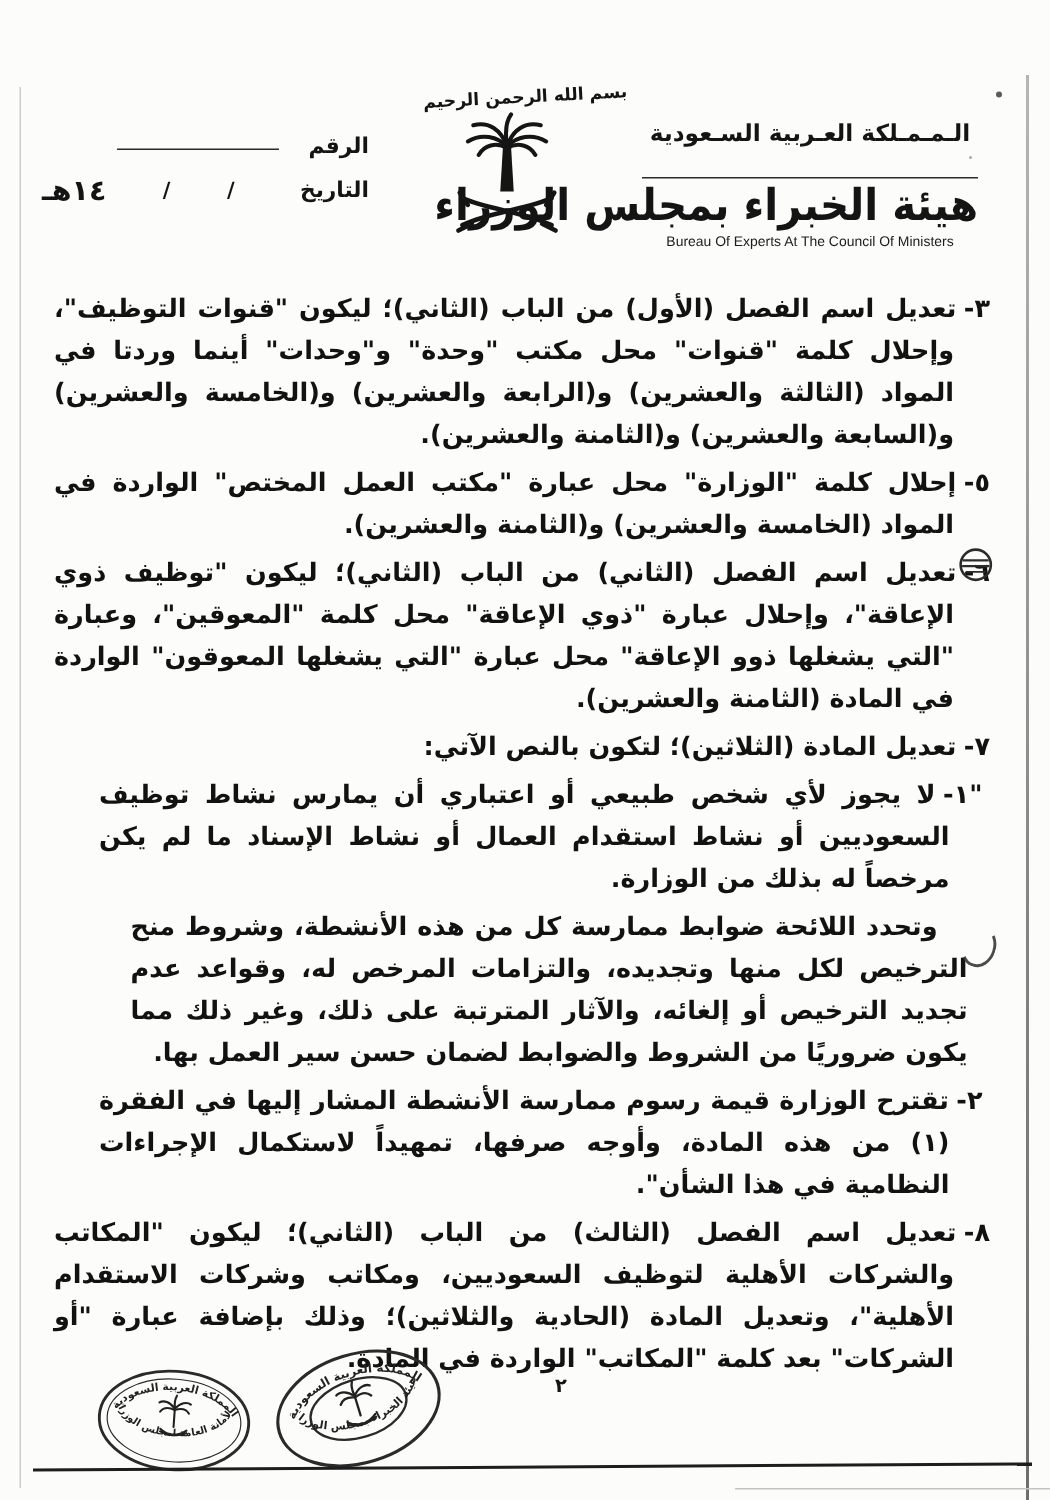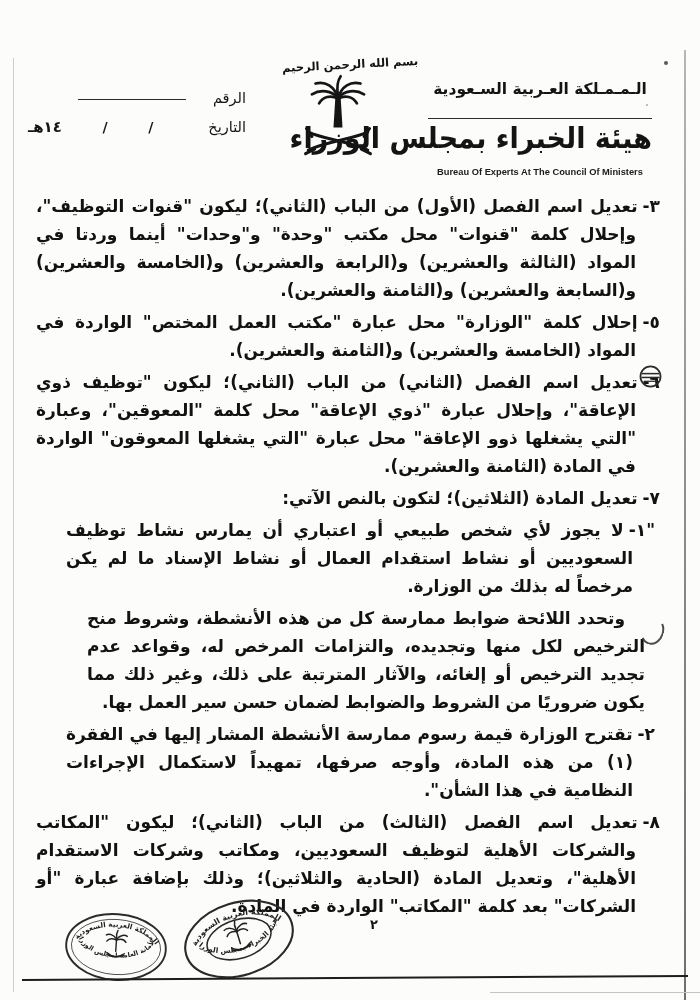--- a/index.html
+++ b/index.html
@@ -10,35 +10,35 @@
   .edge-right{position:absolute;left:684px;top:50px;width:2px;height:950px;
               background:linear-gradient(to bottom,#a9a9a9,#6e6e6e 60%,#555);opacity:.85;}
   .edge-left{position:absolute;left:13px;top:58px;width:1px;height:934px;background:#b3b3b3;opacity:.65;}
   .speck{position:absolute;background:#5a5a5a;border-radius:50%;}
 
   
   .org{position:absolute;top:80px;right:48px;width:224px;text-align:center;direction:rtl;}
   .kingdom{font-size:15.5px;font-weight:bold;letter-spacing:.5px;padding-bottom:20px;
            border-bottom:1.6px solid #2a2a2a;white-space:nowrap;}
   .calligraphy{font-size:27px;font-weight:bold;margin-top:3px;transform:scaleY(1.08);white-space:nowrap;}
-  .bureau-en{font-family:"Liberation Sans",sans-serif;font-size:9.3px;font-weight:bold;
-             margin-top:14px;color:#1b1b1b;white-space:nowrap;}
+  .bureau-en{font-family:"Liberation Sans",sans-serif;font-size:9.3px;font-weight:normal;
+             margin-top:3px;color:#1b1b1b;white-space:nowrap;}
 
   .emblem-area{position:absolute;top:58px;left:282px;width:112px;text-align:center;}
   .basmala{font-size:11.5px;font-weight:bold;transform:rotate(-3deg);white-space:nowrap;}
   .emblem{width:72px;height:84px;margin-top:1px;}
 
   .fields{position:absolute;top:88px;left:28px;width:218px;direction:rtl;}
   .field-row{display:flex;align-items:center;height:20px;margin-bottom:9px;}
-  .flabel{font-size:14.5px;font-weight:normal;flex:0 0 auto;min-width:52px;}
+  .flabel{font-size:14.5px;font-weight:bold;flex:0 0 auto;min-width:52px;}
   .fline{flex:1;border-bottom:1.6px solid #2a2a2a;height:2px;margin-right:8px;}
   .fline.short{margin-left:50px;}
   .date-row{justify-content:space-between;}
   .slash{font-size:14px;font-weight:bold;}
-  .hijri{font-size:15px;font-weight:bold;}
+  .hijri{font-size:19px;font-weight:bold;}
 
   
   .bodytext{position:absolute;top:192px;right:40px;left:36px;direction:rtl;
             text-align:justify;font-weight:bold;font-size:17px;line-height:28px;color:#121212;}
   .para{margin:0 0 4px 0;}
   .p-item{padding-right:24px;text-indent:-24px;}
   .p-sub{padding-right:22px;text-indent:-22px;margin-right:5px;margin-left:30px;}
   .p-inner{text-indent:15px;margin-right:15px;margin-left:51px;}
   .num{margin-left:5px;}
 

